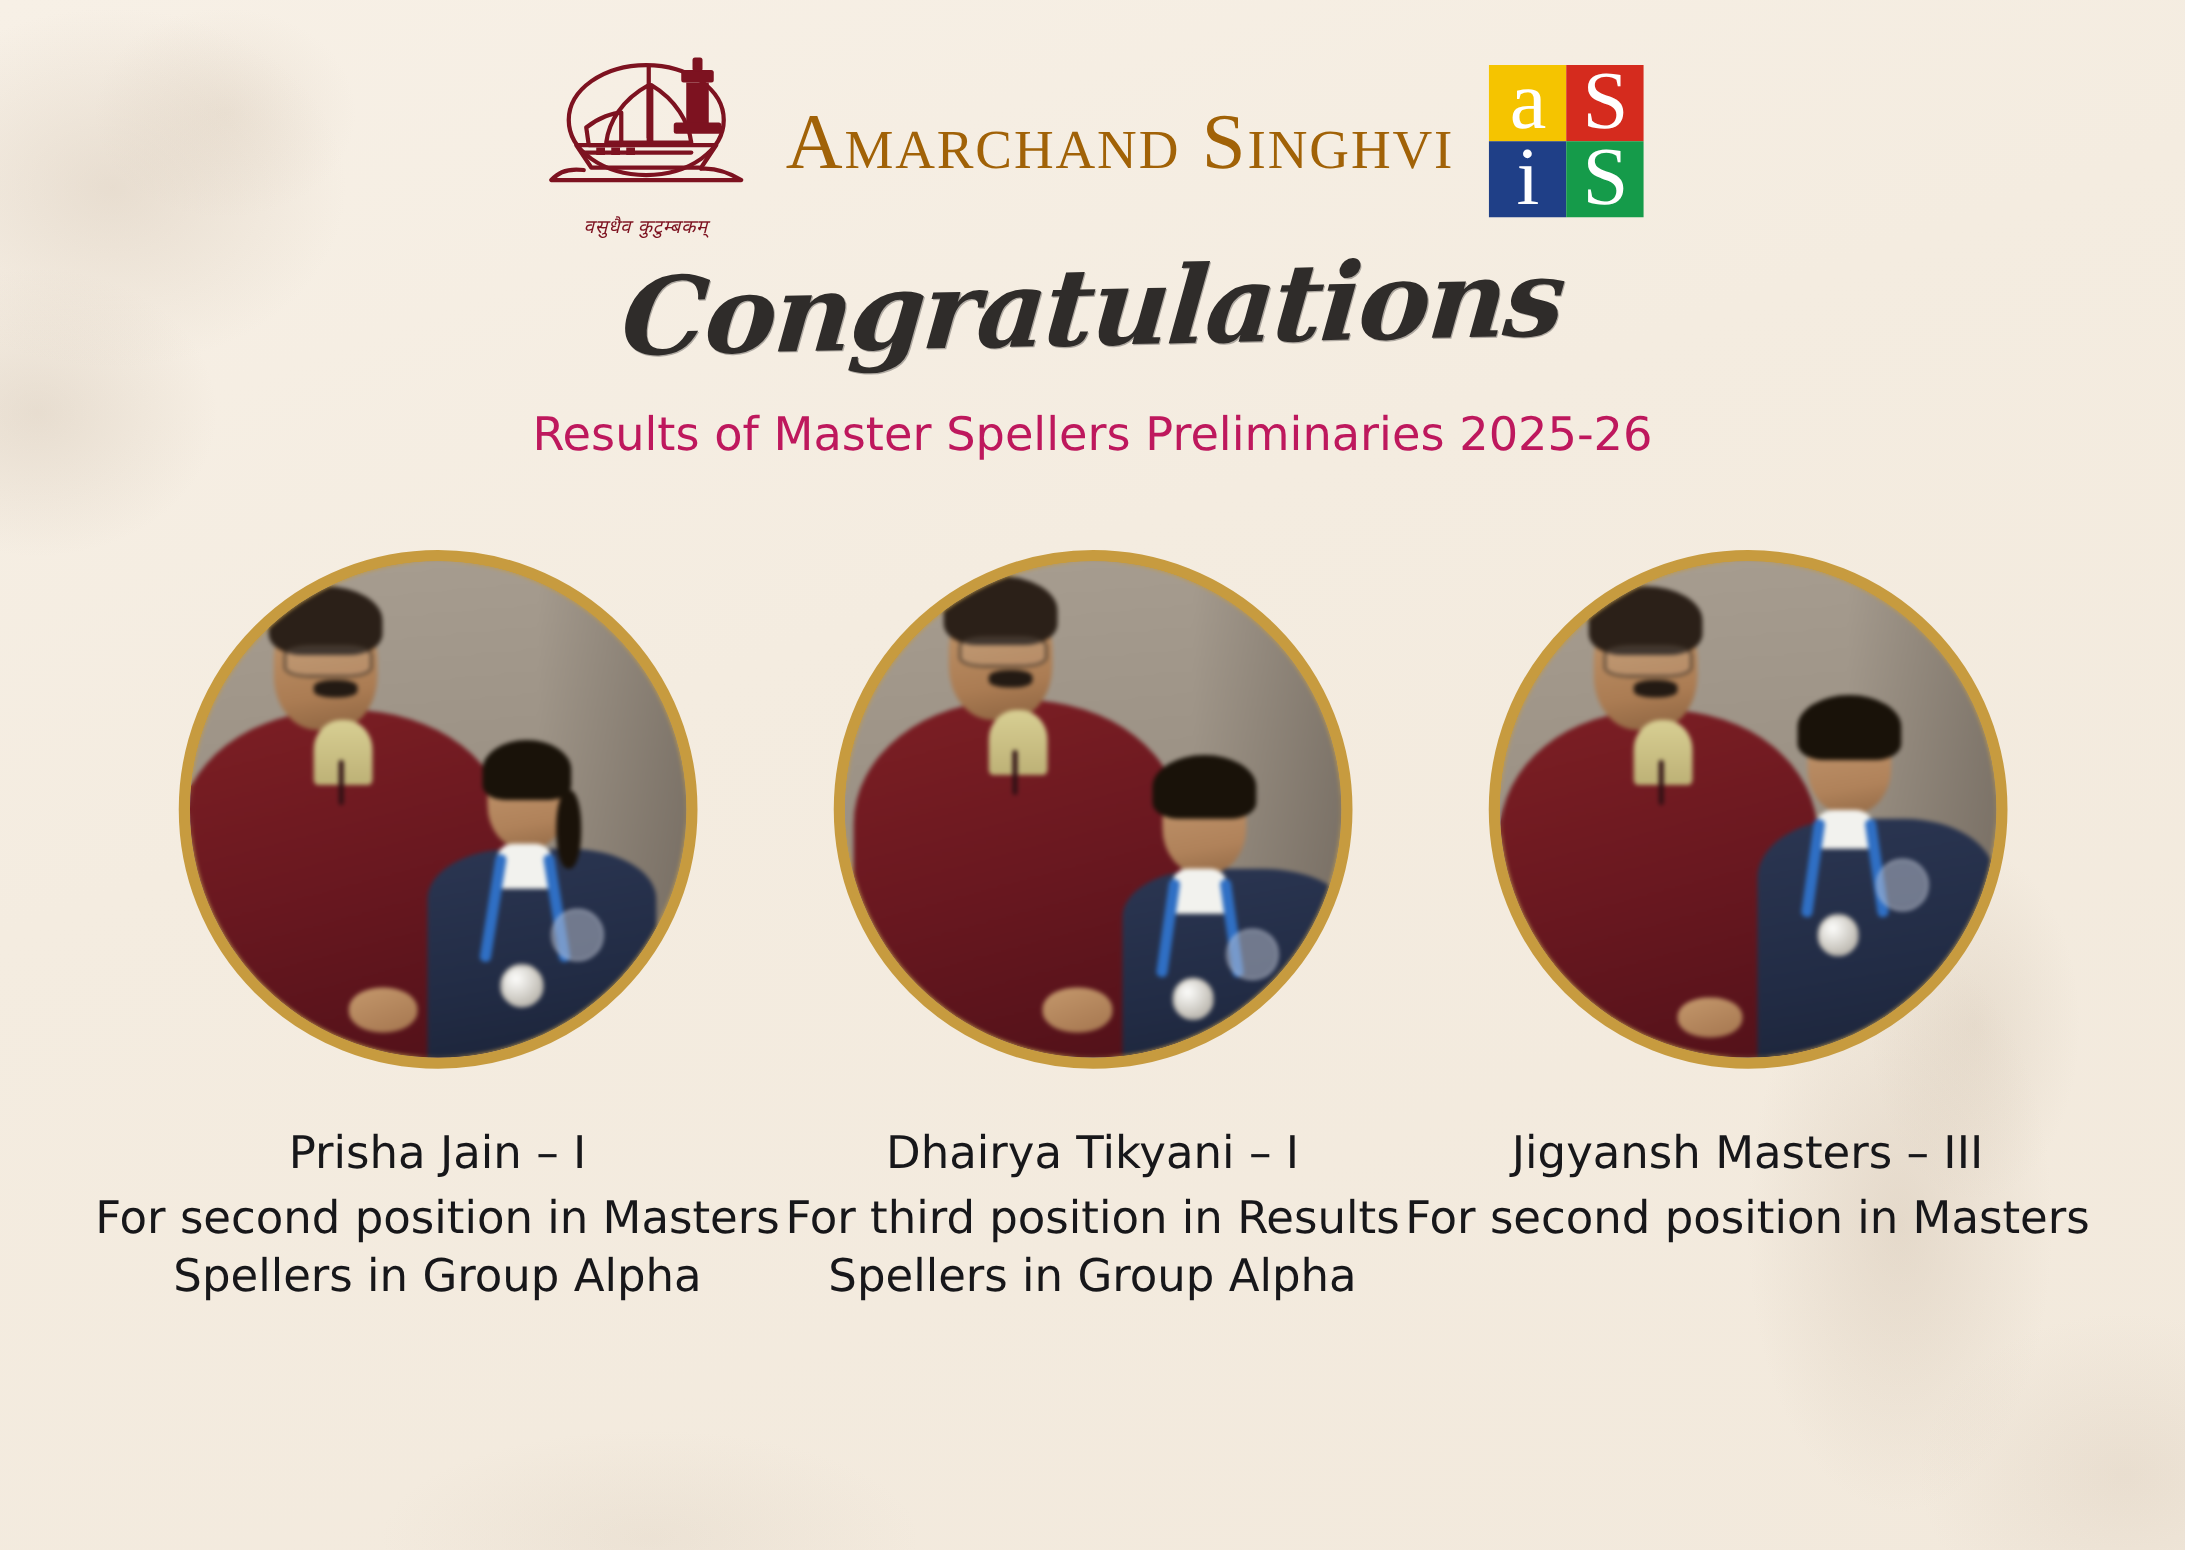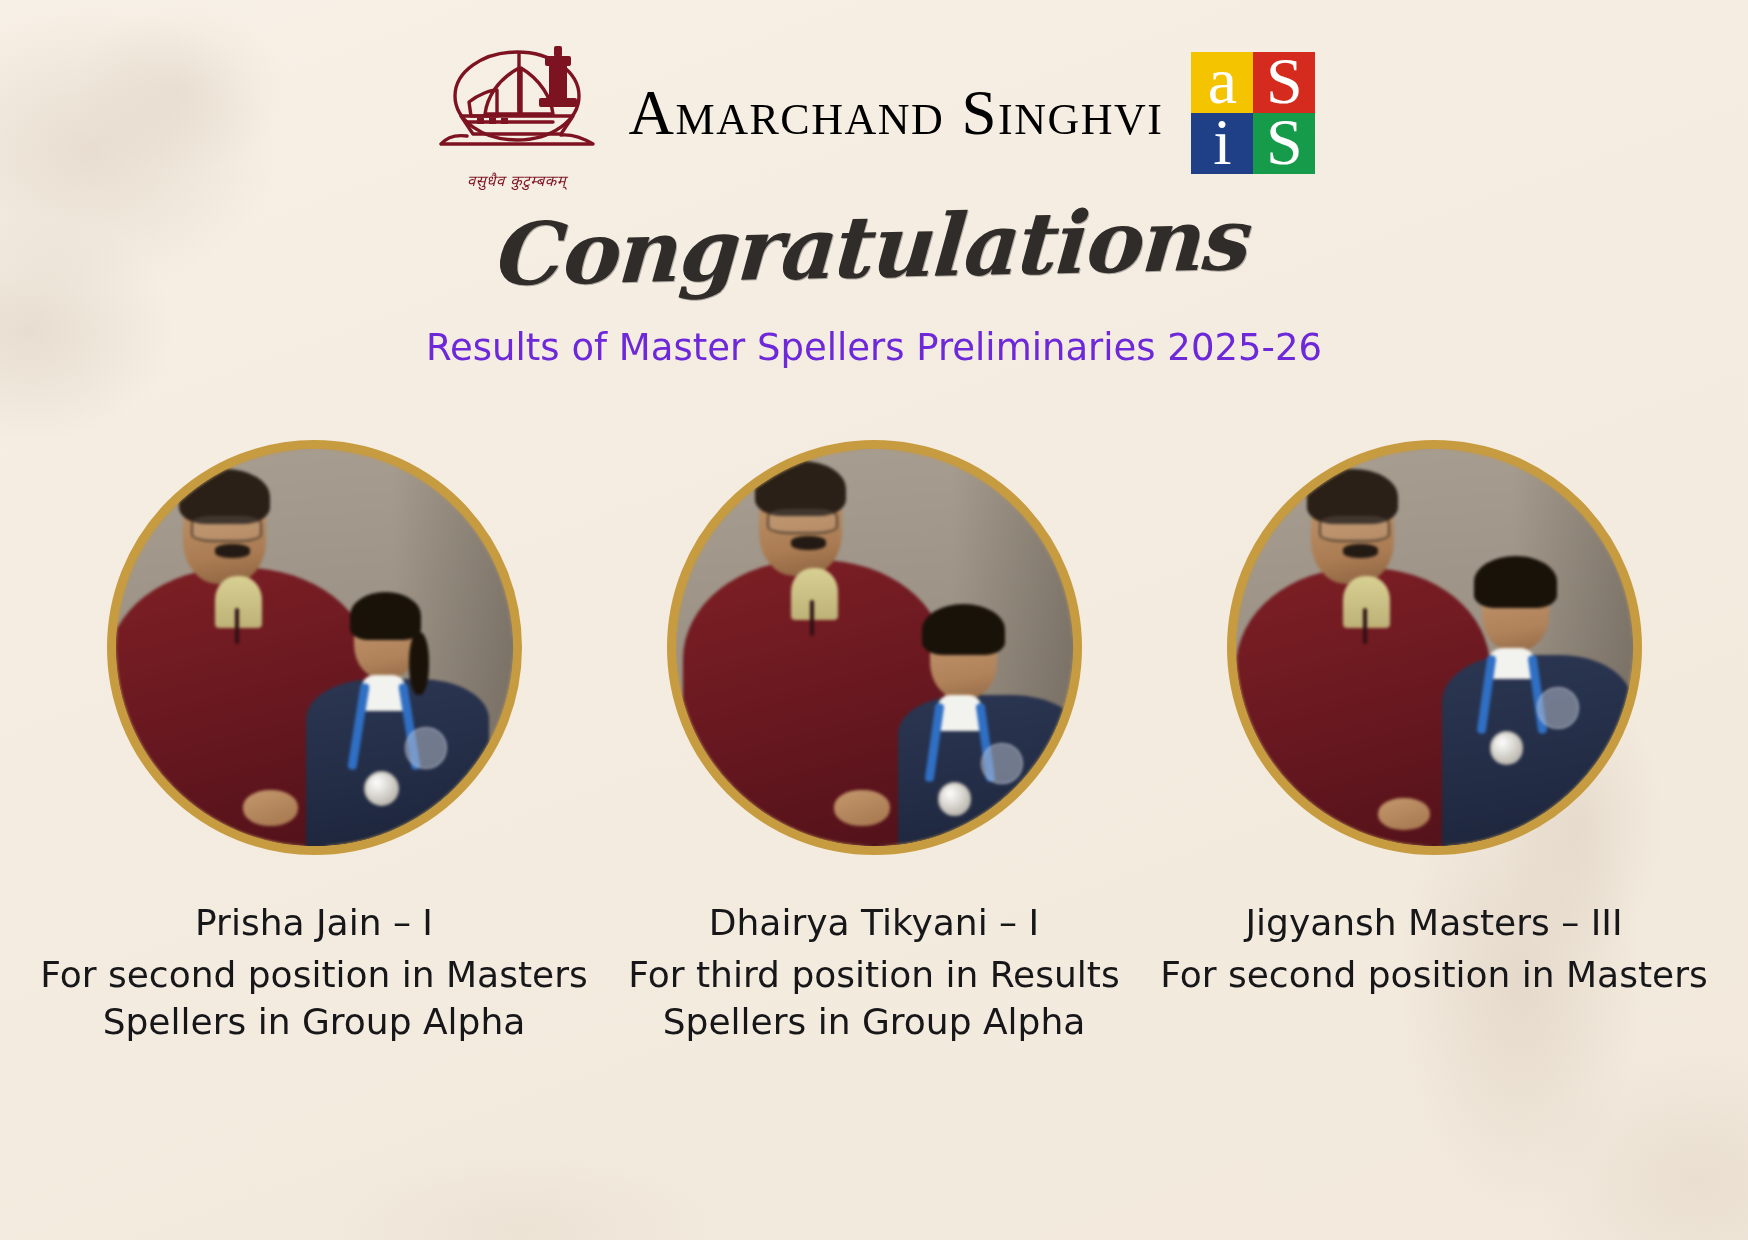--- a/index.html
+++ b/index.html
@@ -66,21 +66,21 @@
     text-align: center;
     font-family: "DejaVu Sans", sans-serif;
     font-size: 15px;
     color: #7d1220;
     letter-spacing: 0.5px;
     white-space: nowrap;
   }
 
   .school-name {
     font-family: "Liberation Serif", "DejaVu Serif", serif;
-    color: #000000;
+    color: #a16207;
     text-align: center;
     line-height: 1.02;
     flex: 0 0 auto;
   }
   .school-name .line {
     display: block;
     font-variant: small-caps;
     font-size: 63px;
     letter-spacing: 1.5px;
     white-space: nowrap;
@@ -132,35 +132,35 @@
 
   
   .subtitle {
     position: absolute;
     top: 322px;
     left: 0;
     right: 0;
     text-align: center;
     font-family: "DejaVu Sans", sans-serif;
     font-size: 37px;
-    color: #6d28d9;
+    color: #be185d;
     line-height: 1.42;
   }
   .subtitle .s-line { display: block; }
 
   
   .cards {
     position: absolute;
     top: 440px;
     left: 0;
     right: 0;
     display: flex;
     justify-content: center;
     align-items: flex-start;
-    gap: 80px;
+    gap: 44px;
   }
   .card {
     width: 480px;
     display: flex;
     flex-direction: column;
     align-items: center;
   }
 
   .photo-ring {
     width: 415px;

